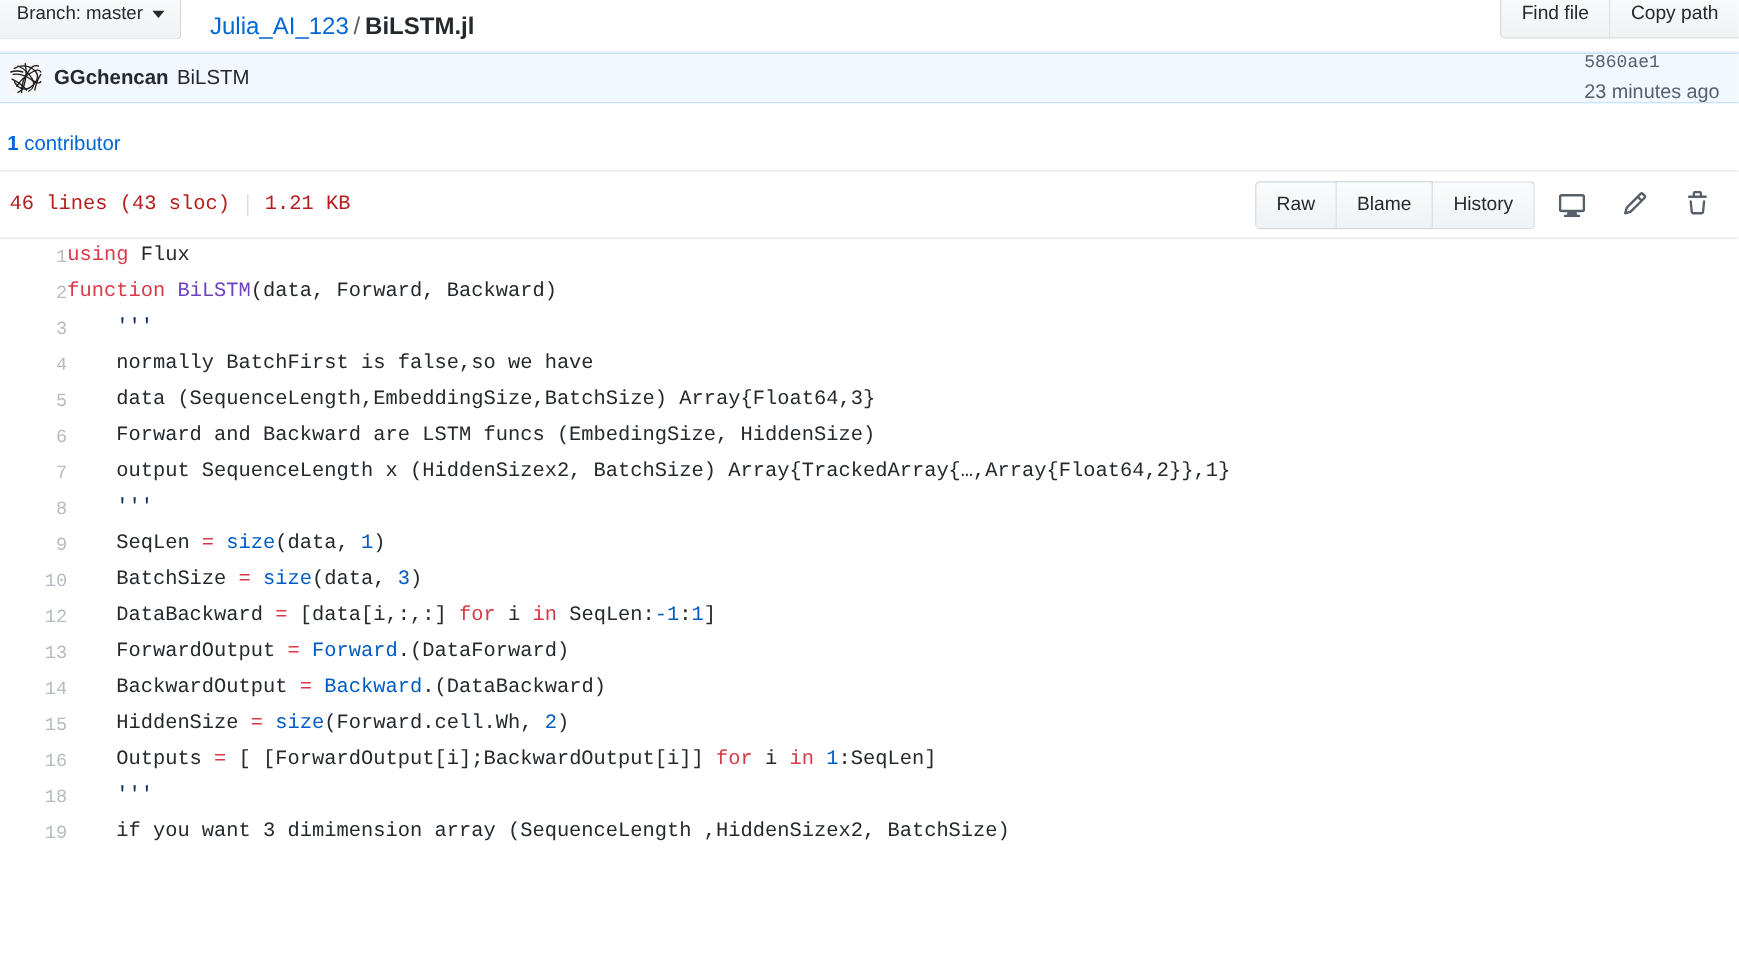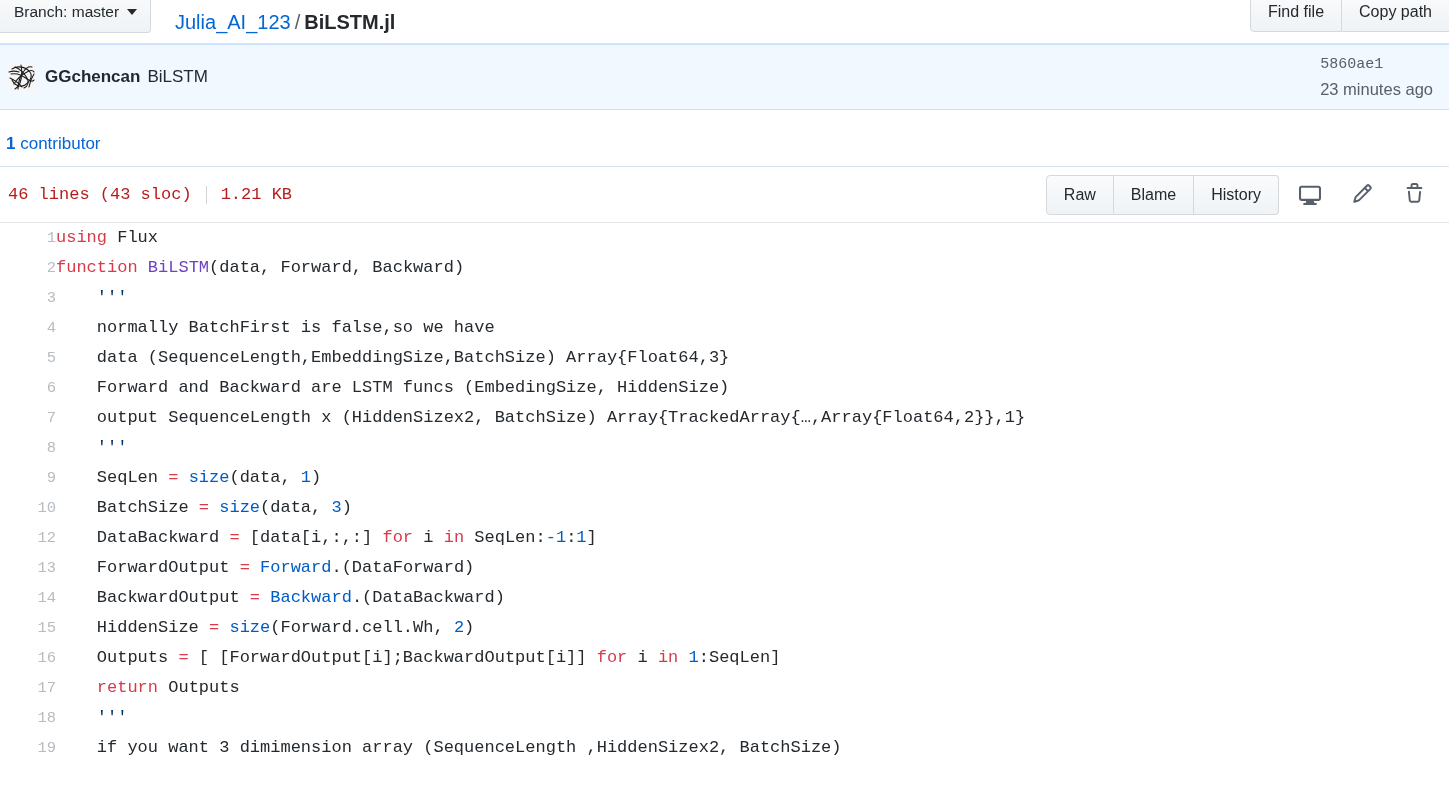--- a/index.html
+++ b/index.html
@@ -79,21 +79,21 @@
     white-space:nowrap;
     cursor:pointer;
   }
   .btn-grp .btn + .btn { border-left:none; }
   .btn-grp .btn:first-child { border-radius:4px 0 0 4px; }
   .btn-grp .btn:last-child  { border-radius:0 0 0 0; border-right:none; }
 
   
   .commitbar {
     position: relative;
-    height: 66px;
+    height: 42px;
     background: #f1f8ff;
     border-top: 1px solid #c8e1ff;
     border-bottom: 1px solid #c8e1ff;
     display:flex; align-items:center;
     padding: 0 16px 0 8px;
   }
   .avatar {
     width: 28px; height: 28px;
     border-radius: 3px;
     flex: 0 0 auto;
@@ -360,24 +360,20 @@
           </tr>
           <tr>
             <td class="lnum">15</td>
             <td class="lcode"><span class="pl">    HiddenSize </span><span class="op">=</span><span class="pl"> </span><span class="c">size</span><span class="pl">(Forward.cell.Wh, </span><span class="c">2</span><span class="pl">)</span></td>
           </tr>
           <tr>
             <td class="lnum">16</td>
             <td class="lcode"><span class="pl">    Outputs </span><span class="op">=</span><span class="pl"> [ [ForwardOutput[i];BackwardOutput[i]] </span><span class="k">for</span><span class="pl"> i </span><span class="k">in</span><span class="pl"> </span><span class="c">1</span><span class="pl">:SeqLen]</span></td>
           </tr>
           <tr>
-            <td class="lnum">17</td>
-            <td class="lcode"><span class="pl">    </span><span class="k">return</span><span class="pl"> Outputs</span></td>
-          </tr>
-          <tr>
             <td class="lnum">18</td>
             <td class="lcode"><span class="pl">    </span><span class="s">'''</span></td>
           </tr>
           <tr>
             <td class="lnum">19</td>
             <td class="lcode"><span class="pl">    if you want 3 dimimension array (SequenceLength ,HiddenSizex2, BatchSize)</span></td>
           </tr>
         </tbody>
     </table>
   </div>

